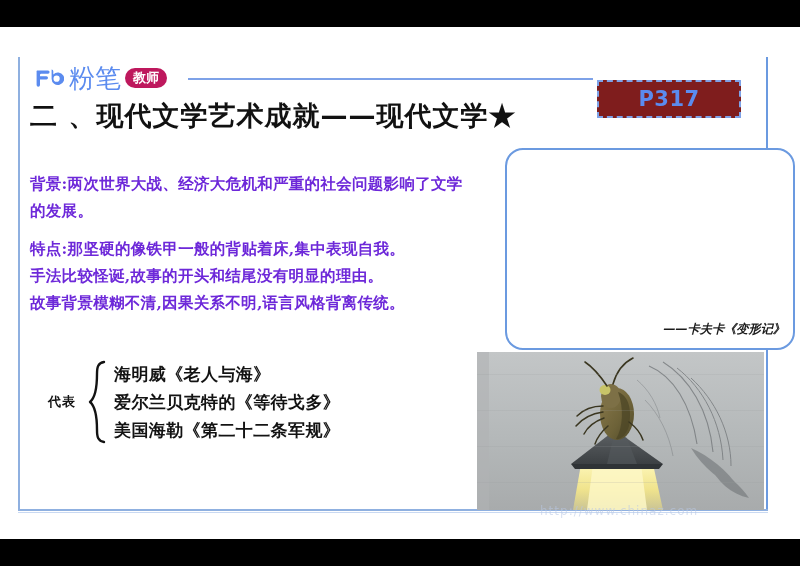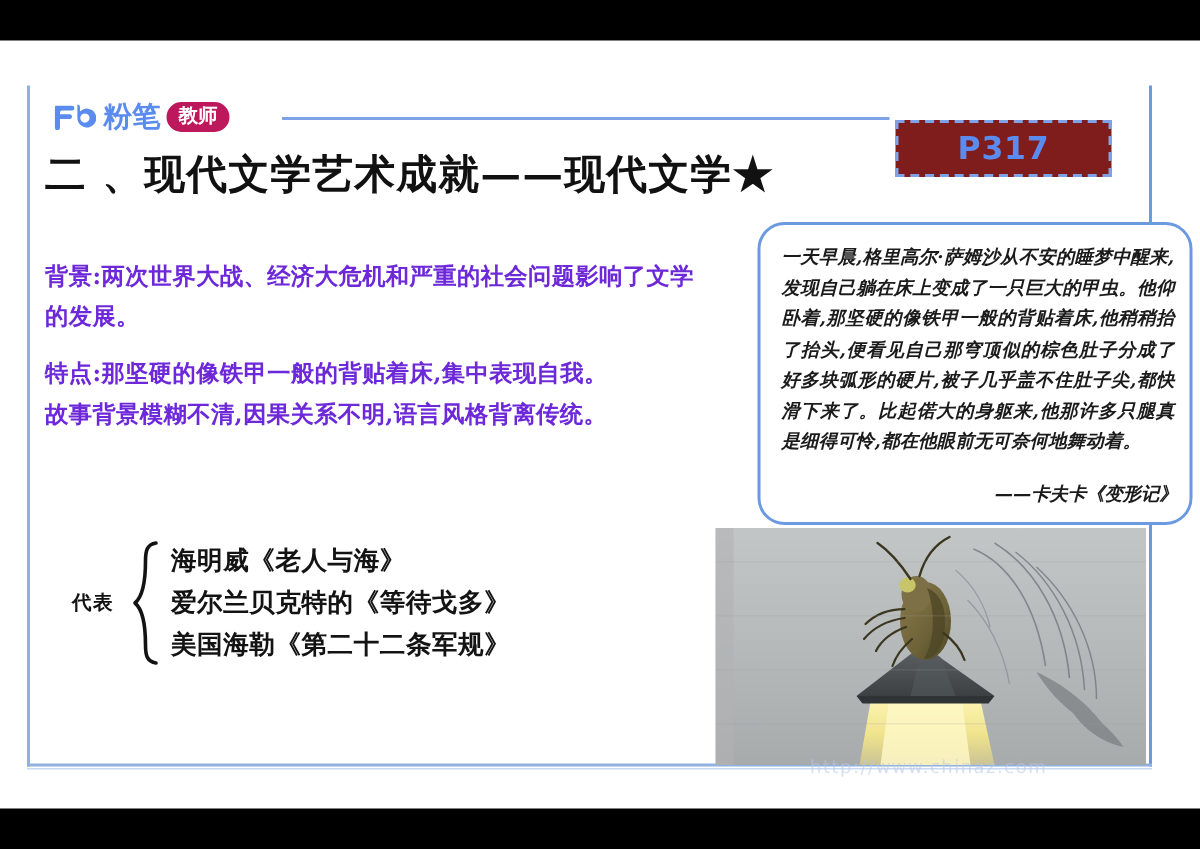--- a/index.html
+++ b/index.html
@@ -55,22 +55,22 @@
     align-items: center;
     height: 26px;
   }
   #logo-mark {
     width: 30px; height: 22px;
     margin-right: 5px;
     flex: none;
   }
   #logo-word {
     font-family: "DejaVu Sans", sans-serif;
-    font-size: 19px;
-    font-weight: 700;
+    font-size: 26px;
+    font-weight: 400;
     color: #5b8bef;
     letter-spacing: 0px;
     line-height: 22px;
   }
   #logo-badge {
     margin-left: 4px;
     background: #be185d;
     color: #ffffff;
     font-family: "DejaVu Sans", sans-serif;
     font-size: 13px;
@@ -252,37 +252,37 @@
         <span id="page-badge-label">P317</span>
       </div>
     </div>
 
     <div id="title">二 、现代文学艺术成就——现代文学★</div>
 
     <div id="body-text">
       <div class="body-line wrapped">背景:两次世界大战、经济大危机和严重的社会问题影响了文学的发展。</div>
       <div class="gap"></div>
       <div class="body-line">特点:那坚硬的像铁甲一般的背贴着床,集中表现自我。</div>
+      <div class="body-line">手法比较怪诞,故事的开头和结尾没有明显的理由。</div>
       <div class="body-line">故事背景模糊不清,因果关系不明,语言风格背离传统。</div>
     </div>
 
     <div id="rep-group">
       <span id="rep-label">代表</span>
       <svg id="rep-brace" viewBox="0 0 22 84">
         <path d="M18 2 C12 3 11 7 11 14 C11 24 10 37 4 42 C10 47 11 60 11 70 C11 77 12 81 18 82" fill="none" stroke="#131313" stroke-width="2.4" stroke-linecap="round" stroke-linejoin="round"></path>
       </svg>
       <div>
         <div class="rep-item">海明威《老人与海》</div>
         <div class="rep-item">爱尔兰贝克特的《等待戈多》</div>
         <div class="rep-item">美国海勒《第二十二条军规》</div>
       </div>
     </div>
 
     <div id="quote-box">
-      <div id="quote-text">一天早晨,格里高尔·萨姆沙从不安的睡梦中醒来,发现自己躺在床上变成了一只巨大的甲虫。他仰卧着,那坚硬的像铁甲一般的背贴着床,他稍稍抬了抬头,便看见自己那穹顶似的棕色肚子分成了好多块弧形的硬片,被子几乎盖不住肚子尖,都快滑下来了。比起偌大的身躯来,他那许多只腿真是细得可怜,都在他眼前无可奈何地舞动着。</div>
       <div id="quote-attrib">——卡夫卡《变形记》</div>
     </div>
 
     <div id="illustration">
       <svg id="illus-svg" viewBox="0 0 287 158">
         <defs>
           <linearGradient id="skyGrad" x1="0" y1="0" x2="0" y2="1">
             <stop offset="0%" stop-color="#c3c6c7"></stop>
             <stop offset="55%" stop-color="#b4b8b9"></stop>
             <stop offset="100%" stop-color="#a8abac"></stop>

